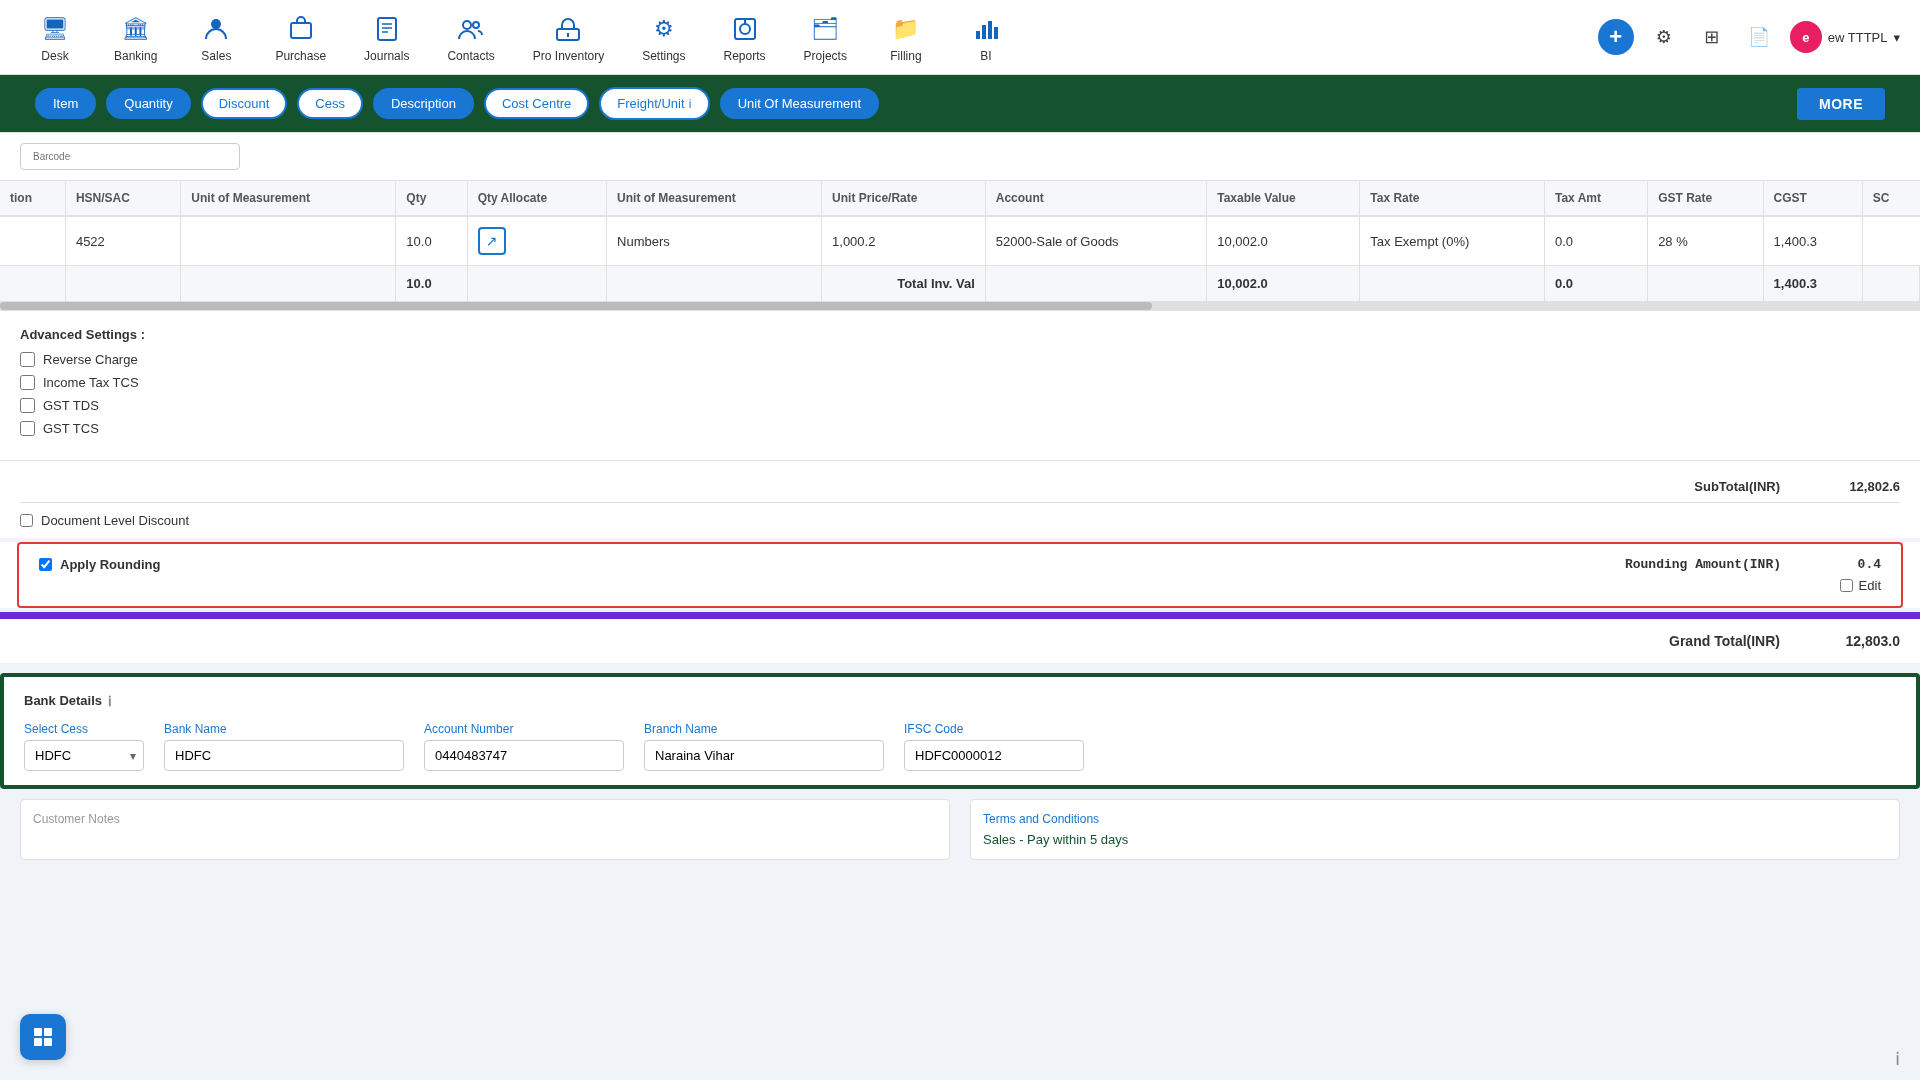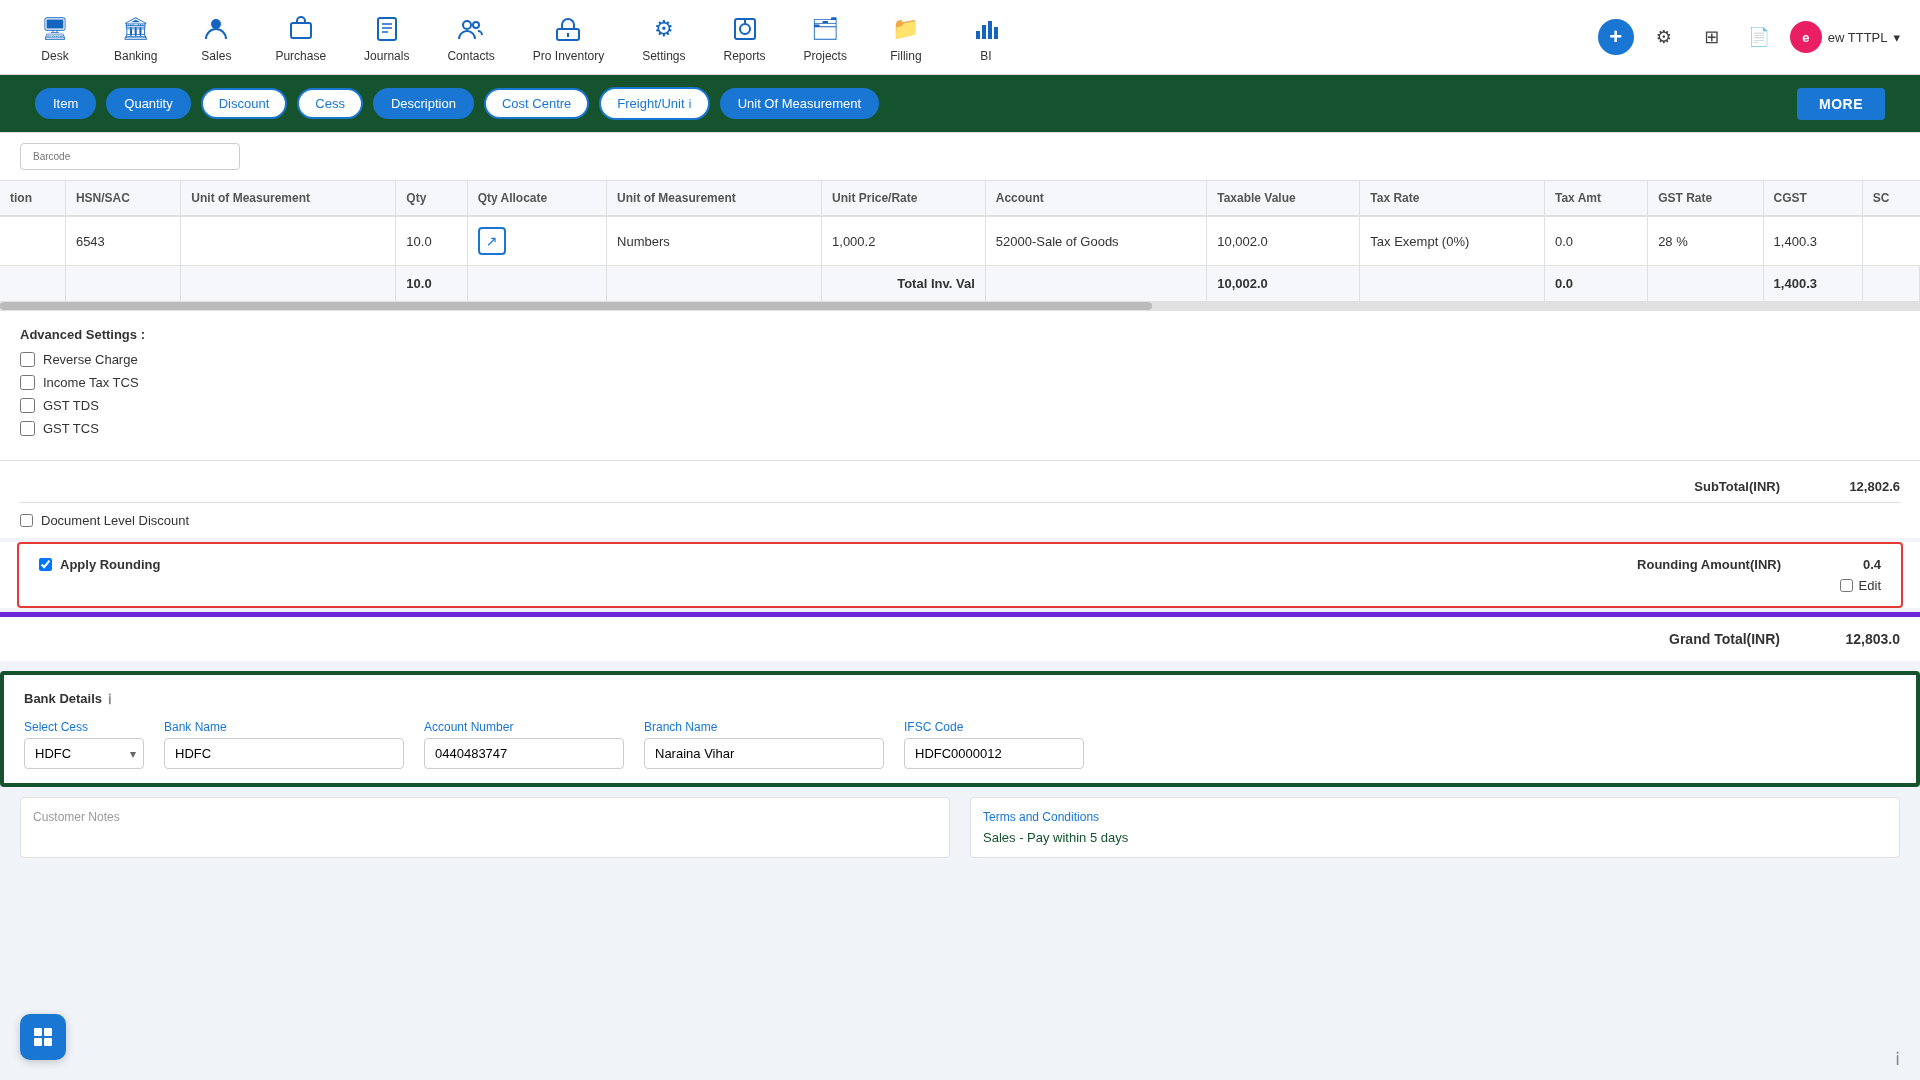--- a/index.html
+++ b/index.html
@@ -320,21 +320,21 @@
     }
 
     
     .grand-total-row {
       display: flex;
       justify-content: flex-end;
       align-items: flex-start;
       padding: 14px 20px;
       gap: 40px;
       background: #fff;
-      border-top: 5px solid #6d28d9;
+      border-top: 7px solid #6d28d9;
     }
     .grand-total-label {
       font-size: 14px;
       font-weight: 700;
       color: #333;
     }
     .grand-total-value {
       font-size: 14px;
       font-weight: 700;
       color: #333;
@@ -607,21 +607,21 @@
         <th>Tax Rate</th>
         <th>Tax Amt</th>
         <th>GST Rate</th>
         <th>CGST</th>
         <th>SC</th>
       </tr>
     </thead>
     <tbody>
       <tr>
         <td></td>
-        <td>6543</td>
+        <td>4522</td>
         <td></td>
         <td>10.0</td>
         <td>
           <div class="ext-link-btn">↗</div>
         </td>
         <td>Numbers</td>
         <td>1,000.2</td>
         <td>52000-Sale of Goods</td>
         <td>10,002.0</td>
         <td>Tax Exempt (0%)</td>
@@ -685,21 +685,21 @@
 </div>
 
 <div style="padding: 0 0; background:#fff;">
   <div class="rounding-section">
     <div class="rounding-inner">
       <div class="rounding-left">
         <input type="checkbox" id="apply-rounding" checked="" style="">
         <label for="apply-rounding" class="rounding-label">Apply Rounding</label>
       </div>
       <div class="rounding-right">
-        <div style="display:flex; align-items:flex-start; gap:40px;">
+        <div style="display:flex; align-items:flex-start; gap:40px;font-family:Liberation Mono, monospace;">
           <span class="rounding-label">Rounding Amount(INR)</span>
           <span class="rounding-value">0.4</span>
         </div>
         <div class="edit-checkbox-row">
           <input type="checkbox" id="edit-rounding" style="">
           <label for="edit-rounding">Edit</label>
         </div>
       </div>
     </div>
   </div>

